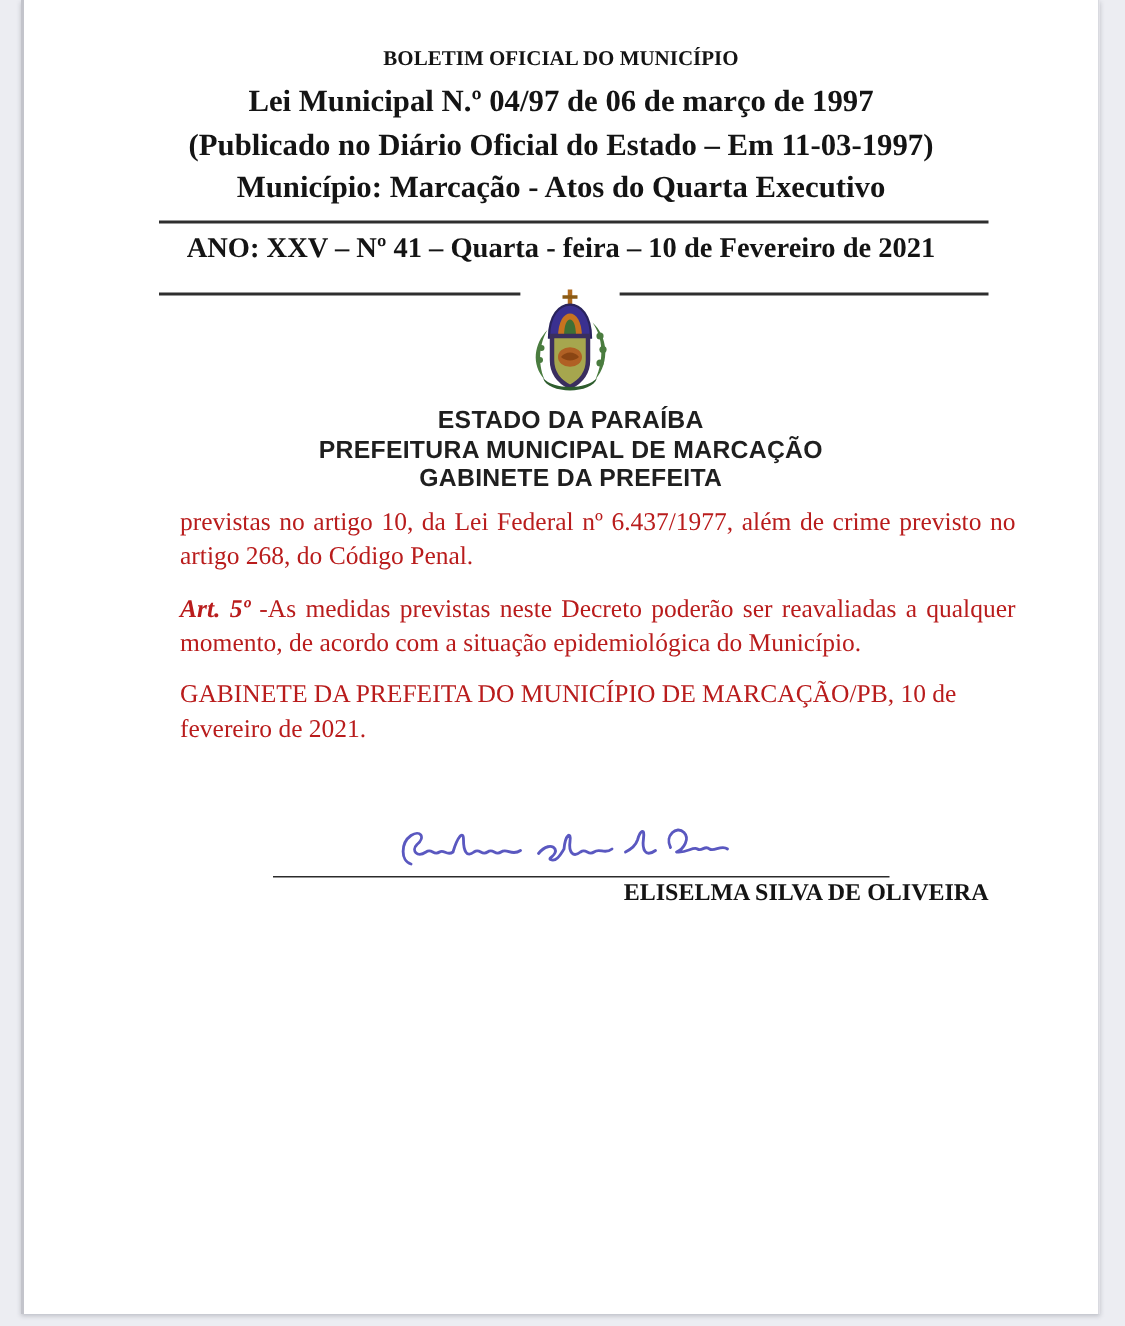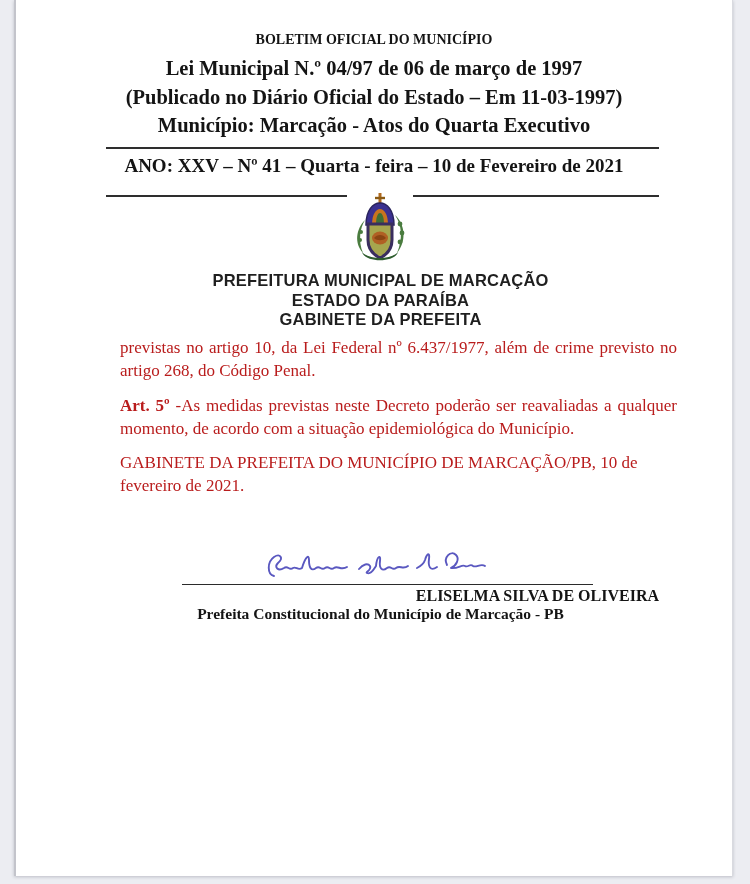--- a/index.html
+++ b/index.html
@@ -53,21 +53,21 @@
   
   .content{
     position:absolute;top:337px;left:104px;width:557px;
     font-size:17px;line-height:22.5px;color:#b91c1c;
   }
   .content p{margin:0;}
   .content p.just{text-align:justify;}
   .content .p1{margin-bottom:13px;}
   .content .p2{margin-bottom:12px;}
   .content .p3{margin-bottom:30px;}
-  .content b{font-weight:bold;}
+  .content b{font-weight:bold;font-style:italic;}
   
   .sig-hand{position:absolute;left:248px;top:545px;width:224px;height:40px;z-index:2;}
   .sig-rule{
     position:absolute;top:584px;left:166px;width:411px;height:0;
     border-top:1.6px solid #2b2b2b;
   }
   .sig-name{
     position:absolute;top:587px;left:86px;width:557px;
     text-align:right;font-weight:bold;font-size:16px;color:#141414;
   }
@@ -116,22 +116,22 @@
 
         <path d="M21,36 L45,36 L45,52 C45,62 39,67 33,70 C27,67 21,62 21,52 Z" fill="#a6a64e" stroke="#3a2e5e" stroke-width="3"></path>
         <ellipse cx="33" cy="50" rx="8" ry="6.5" fill="#b06024"></ellipse>
         <path d="M27,50 C30,46 36,46 39,50 C36,53 30,53 27,50 Z" fill="#8a4513"></path>
 
         <path d="M15,64 C22,72 44,72 51,64 C48,75 18,75 15,64 Z" fill="#2e5d2e"></path>
       </svg>
     </div>
 
     <div class="inst">
+      <div>ESTADO DA PARAÍBA</div>
       <div>PREFEITURA MUNICIPAL DE MARCAÇÃO</div>
-      <div>ESTADO DA PARAÍBA</div>
       <div>GABINETE DA PREFEITA</div>
     </div>
 
     <main class="content">
       <p class="just p1">previstas no artigo 10, da Lei Federal nº 6.437/1977, além de crime previsto no artigo 268, do Código Penal.</p>
       <p class="just p2"><b>Art. 5º</b><span> -As medidas previstas neste Decreto poderão ser reavaliadas a qualquer momento, de acordo com a situação epidemiológica do Município.</span></p>
       <p>GABINETE DA PREFEITA DO MUNICÍPIO DE MARCAÇÃO/PB, 10 de fevereiro de 2021.</p>
     </main>
 
     <div class="sig-hand">
@@ -139,16 +139,15 @@
         <g fill="none" stroke="#5a58c0" stroke-width="1.9" stroke-linecap="round" stroke-linejoin="round">
           <path d="M10,31 C3,29 3,17 10,12 C16,8 20,13 14,18 C10,22 14,27 20,23 C24,20 25,26 29,23 C32,21 34,26 38,23 C41,13 45,8 45,15 C45,22 47,27 52,23 C56,20 57,26 61,23 C65,20 66,26 70,23 C74,20 77,26 83,22"></path>
           <path d="M95,24 C99,19 104,18 106,21 C108,25 101,27 103,28 C107,30 110,24 112,21 C113,11 117,9 116,16 C115,23 118,27 123,23 C127,20 128,26 132,23 C136,20 139,25 144,21"></path>
           <path d="M153,23 C157,21 160,18 161,15 C163,8 166,7 165,14 C164,21 166,27 173,22"></path>
           <path d="M183,20 C179,12 187,5 192,10 C196,14 192,21 187,23 C194,24 198,19 201,21 C204,23 206,18 209,21 C212,23 217,18 221,21"></path>
         </g>
       </svg>
     </div>
     <div class="sig-rule"></div>
     <div class="sig-name">ELISELMA SILVA DE OLIVEIRA</div>
-    <div class="sig-title">Prefeita Constitucional do Município de Marcação - PB</div>
 
   </div>
 </div>
 
 </body></html>

